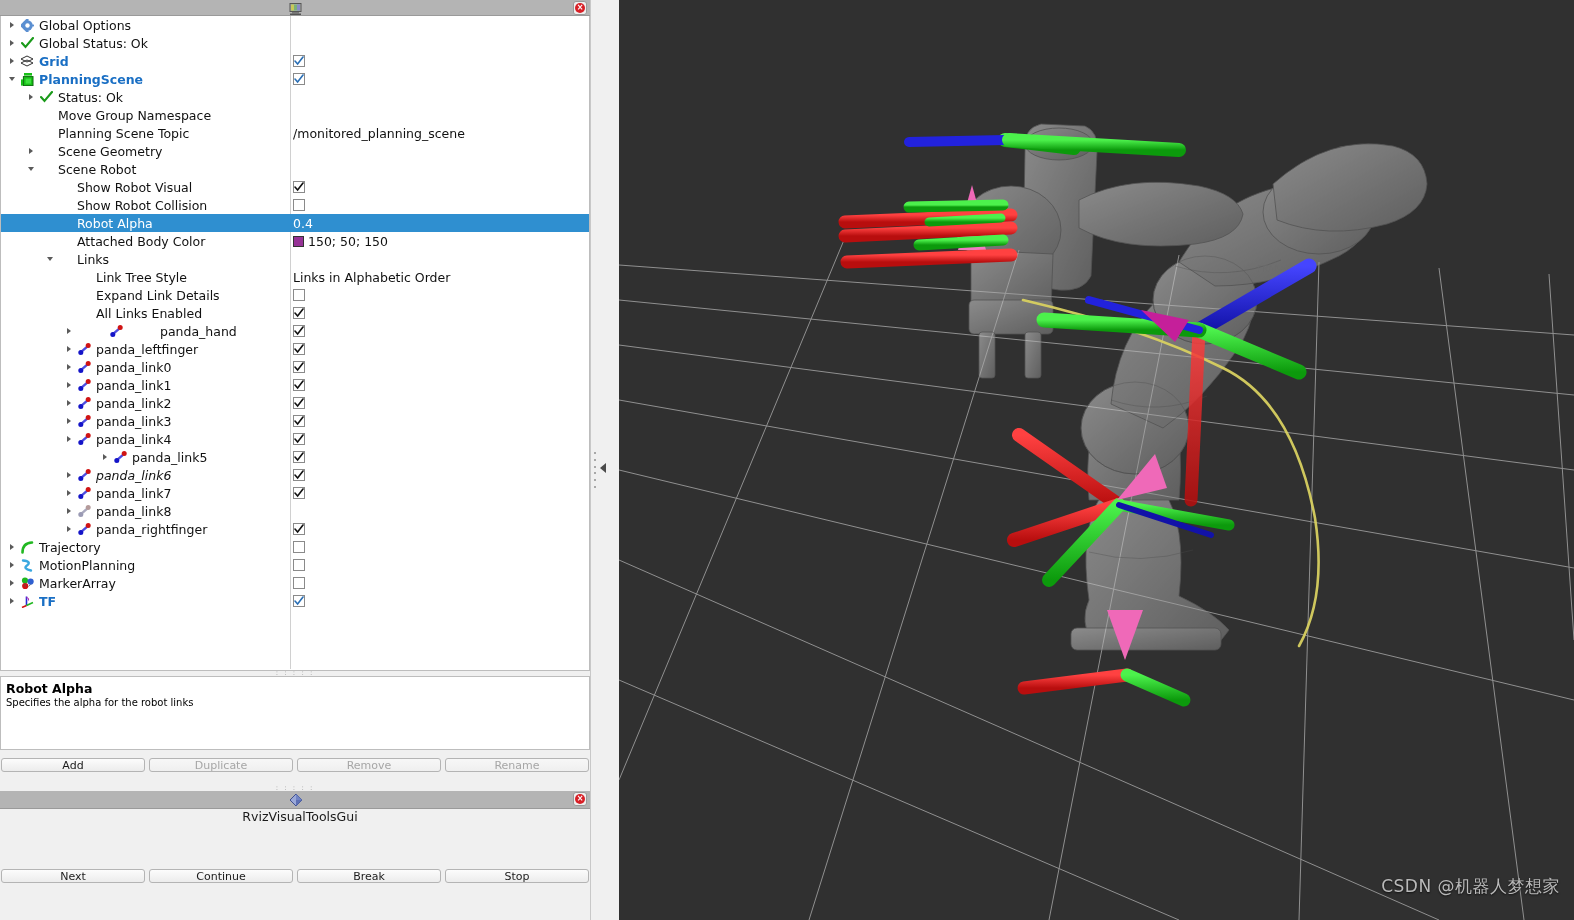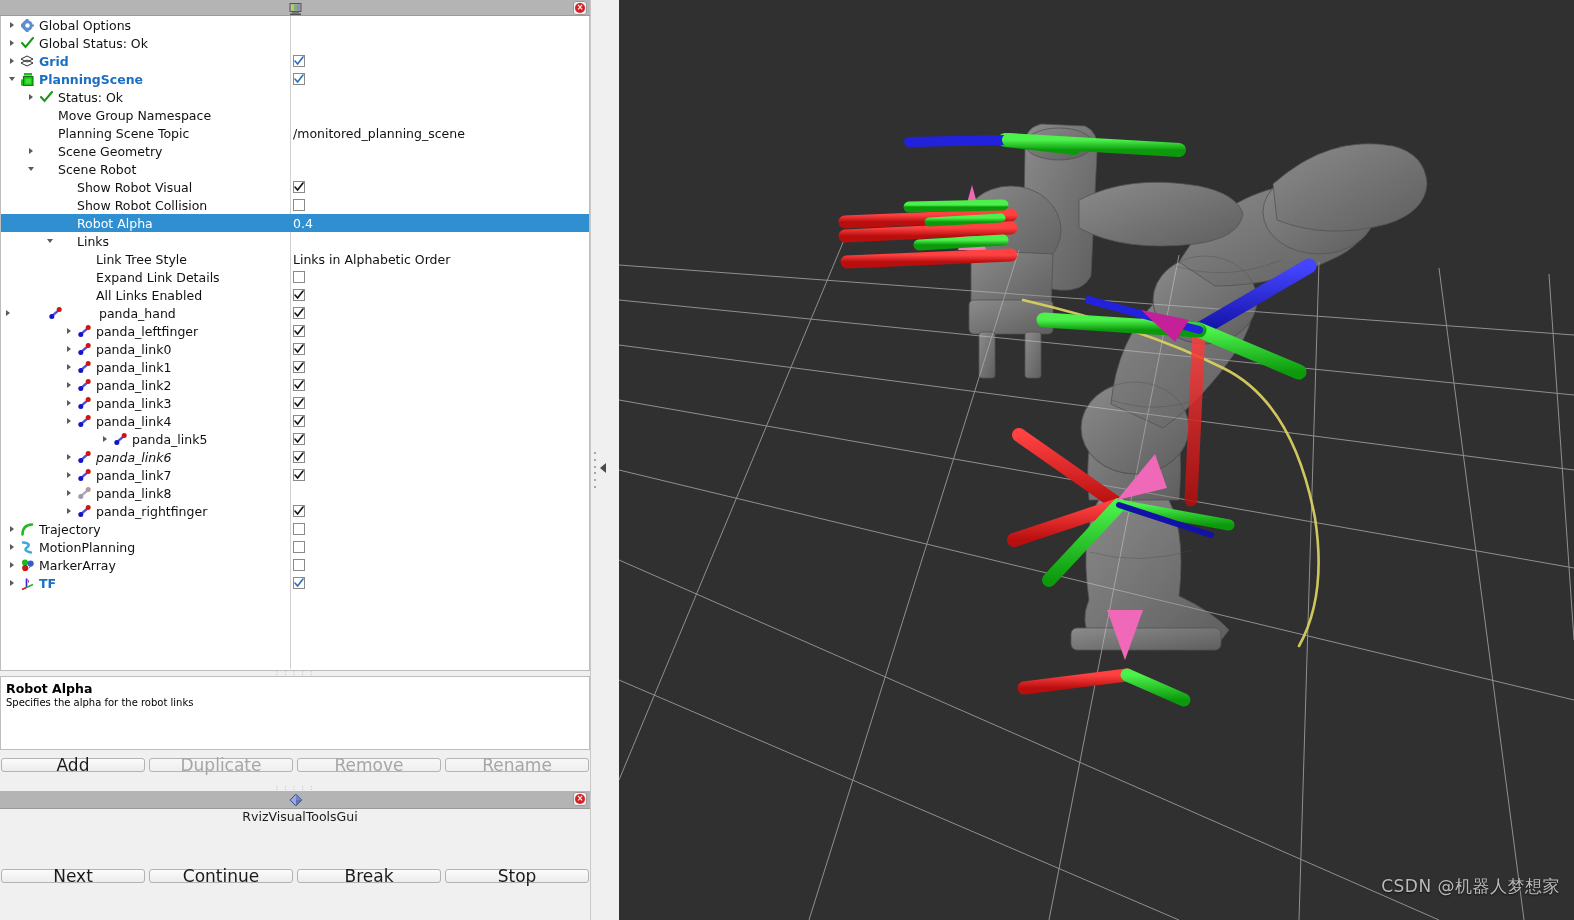--- a/index.html
+++ b/index.html
@@ -123,21 +123,21 @@
 
   
   #btn-row {
     position: absolute; left: 0; top: 758px; width: 590px; height: 22px;
     display: flex; gap: 4px; padding: 0 1px;
   }
   .qbtn {
     flex: 1 1 0; height: 14px;
     background: linear-gradient(#fcfcfc, #ececec);
     border: 1px solid #b4b4b4; border-radius: 3px;
-    font-size: 17px; color: #1b1b1b; cursor: pointer;
+    font-size: 11px; color: #1b1b1b; cursor: pointer;
     display: flex; align-items: center; justify-content: center;
     font-family: "DejaVu Sans", "Liberation Sans", sans-serif;
   }
   .qbtn.disabled { color: #a6a6a6; background: linear-gradient(#f7f7f7,#efefef); cursor: default; }
 
   
   #rvtools-panel { position: absolute; left: 0; top: 791px; width: 590px; height: 129px; }
   #rvtools-title {
     position: relative; height: 18px; background: #b4b4b4;
     display: flex; align-items: center; padding-left: 4px;
@@ -495,20 +495,33 @@
                 </span>
                 <span class="ico"></span>
                 <span class="lbl">Robot Alpha</span>
               </div>
               <div class="val-cell">
                 <span class="val">0.4</span>
               </div>
             </div>
             <div class="row">
               <div class="name-cell" style="padding-left: 42px;">
+                <span class="arrow none">
+                  <i></i>
+                </span>
+                <span class="ico"></span>
+                <span class="lbl">Attached Body Color</span>
+              </div>
+              <div class="val-cell">
+                <span class="swatch" style="background: rgb(150, 50, 150);"></span>
+                <span class="val">150; 50; 150</span>
+              </div>
+            </div>
+            <div class="row">
+              <div class="name-cell" style="padding-left: 42px;">
                 <span class="arrow open">
                   <i></i>
                 </span>
                 <span class="ico"></span>
                 <span class="lbl">Links</span>
               </div>
             </div>
             <div class="row">
               <div class="name-cell" style="padding-left: 61px;">
                 <span class="arrow none">
@@ -543,21 +556,21 @@
               </div>
               <div class="val-cell">
                 <span class="cbox">
                   <svg width="10" height="10" viewBox="0 0 10 10">
                     <path d="M1 5 L3.6 8 L9 1" stroke="#111111" stroke-width="1.6" fill="none" stroke-linecap="round"></path>
                   </svg>
                 </span>
               </div>
             </div>
             <div class="row">
-              <div class="name-cell" style=" gap: 32px;">
+              <div class="name-cell" style="padding-left: 61px; gap: 32px;">
                 <span class="arrow">
                   <i></i>
                 </span>
                 <span class="ico">
                   <svg width="13" height="12" viewBox="0 0 13 12">
                     <line x1="2.6" y1="9.4" x2="10.4" y2="2.6" stroke="#4d4de0" stroke-width="2.4" stroke-linecap="round"></line>
                     <circle cx="2.8" cy="9.4" r="2.5" fill="#1414c8"></circle>
                     <circle cx="10.2" cy="2.6" r="2.5" fill="#d01414"></circle>
                   </svg>
                 </span>

